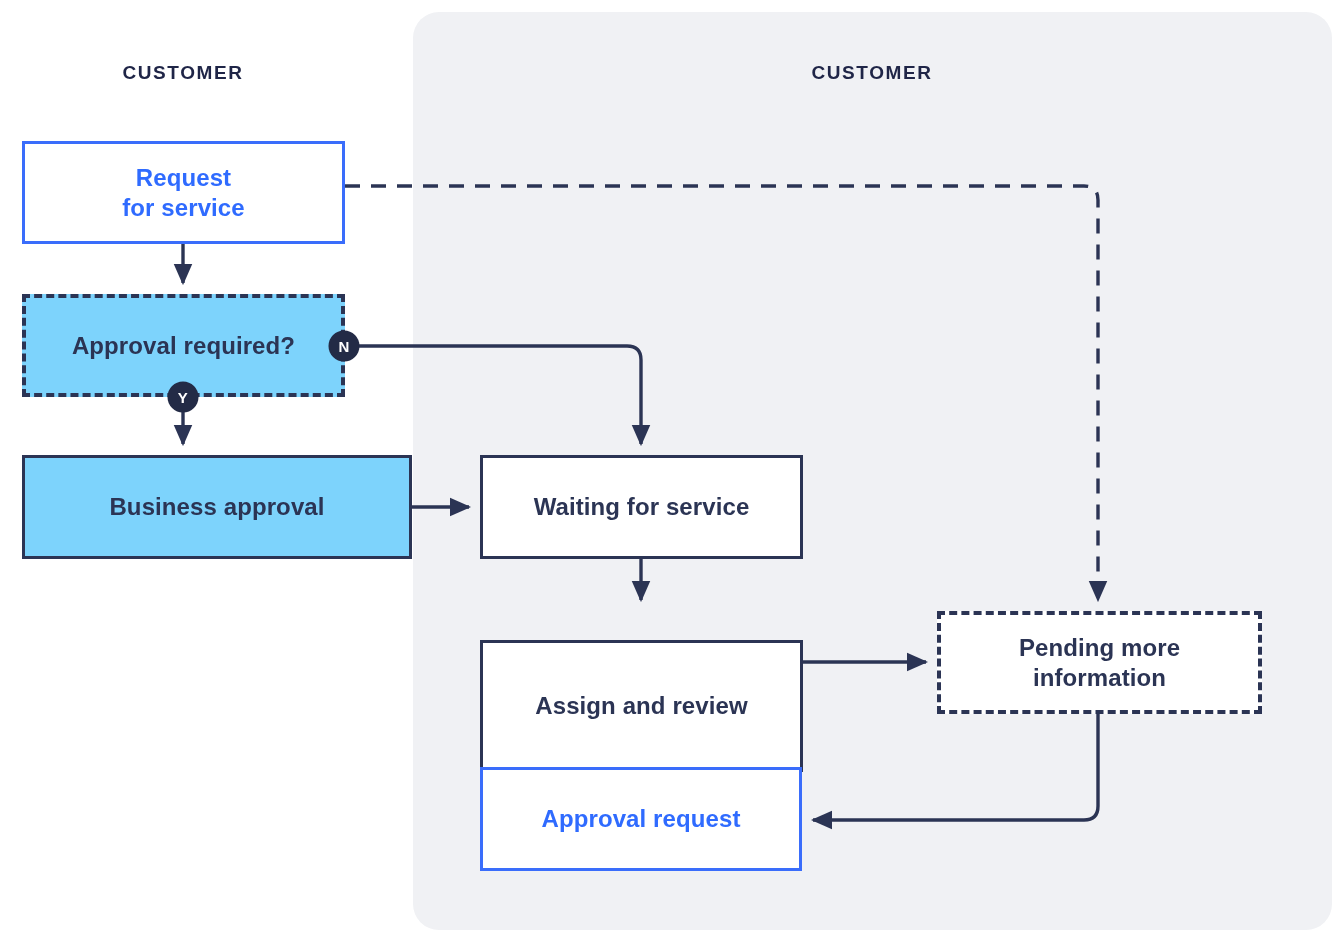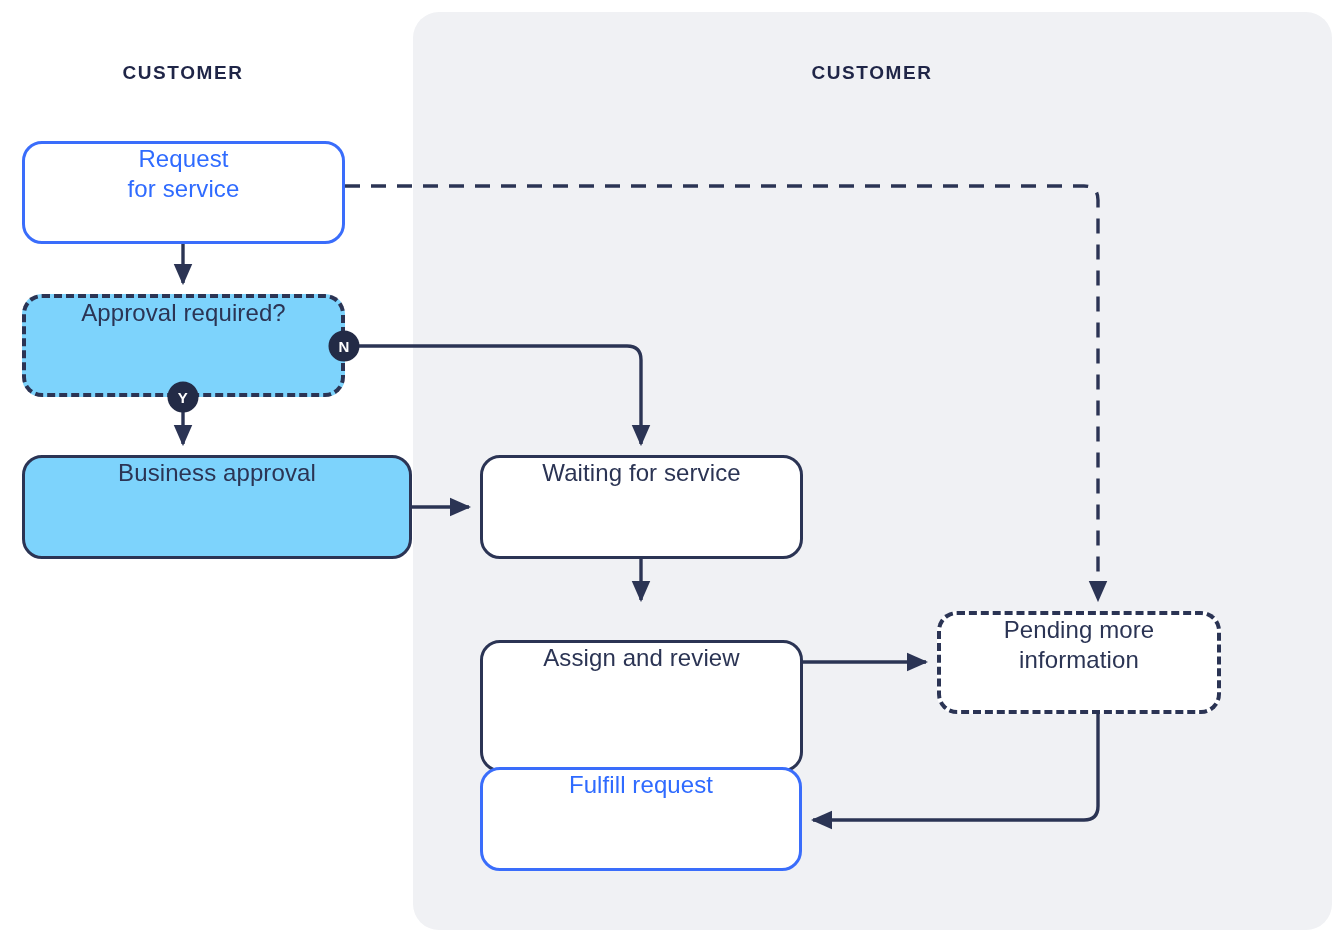--- a/index.html
+++ b/index.html
@@ -32,27 +32,27 @@
     letter-spacing: 1.6px;
     color: #1f2547;
     text-align: center;
     white-space: nowrap;
     transform: translateX(-50%);
   }
   .node {
     position: absolute;
     box-sizing: border-box;
     display: flex;
+    align-items: center;
     justify-content: center;
     text-align: center;
     font-size: 24px;
-    font-weight: 400;
+    font-weight: 700;
     line-height: 1.25;
     letter-spacing: 0.1px;
-    border-radius: 20px;
   }
   .node-dark {
     color: #2b3454;
     border: 3px solid #2b3454;
   }
   .node-blue {
     color: #2f6bff;
     border: 3px solid #3a6dfb;
   }
   .fill-white { background: #ffffff; }
@@ -126,27 +126,27 @@
   </div>
 
   <div class="node node-dark fill-white" style="left:480px; top:455px; width:323px; height:104px;">
     <span>Waiting for service</span>
   </div>
 
   <div class="node node-dark fill-white" style="left:480px; top:640px; width:323px; height:132px;">
     <span>Assign and review</span>
   </div>
 
-  <div class="node node-dark dashed fill-white" style="left:937px; top:611px; width:284px; height:103px;">
+  <div class="node node-dark dashed fill-white" style="left:937px; top:611px; width:325px; height:103px;">
     <span>
       <span>Pending more</span><br>
       <span>information</span>
     </span>
   </div>
 
   <div class="node node-blue fill-white" style="left:480px; top:767px; width:322px; height:104px;">
-    <span>Fulfill request</span>
+    <span>Approval request</span>
   </div>
 
   <div class="badge" style="left:183px; top:397px;">Y</div>
   <div class="badge" style="left:344px; top:346px;">N</div>
 
 </div>
 
 </body></html>

